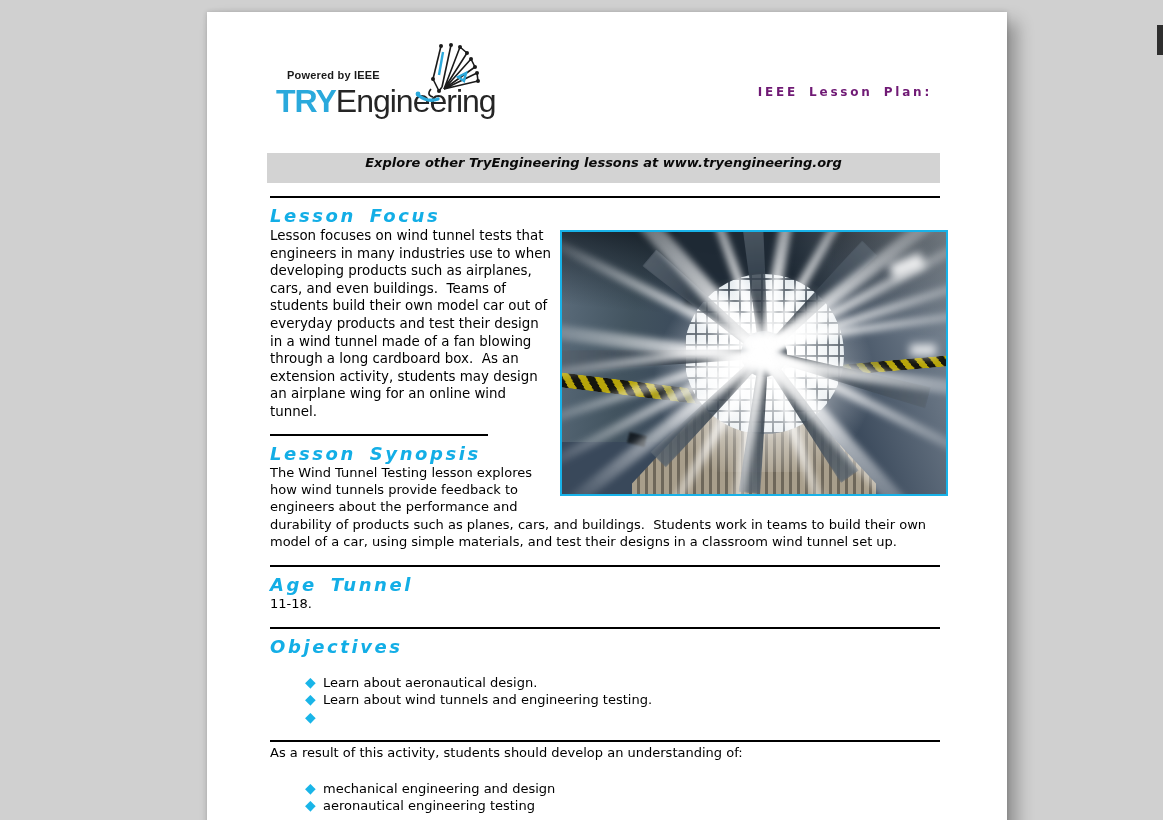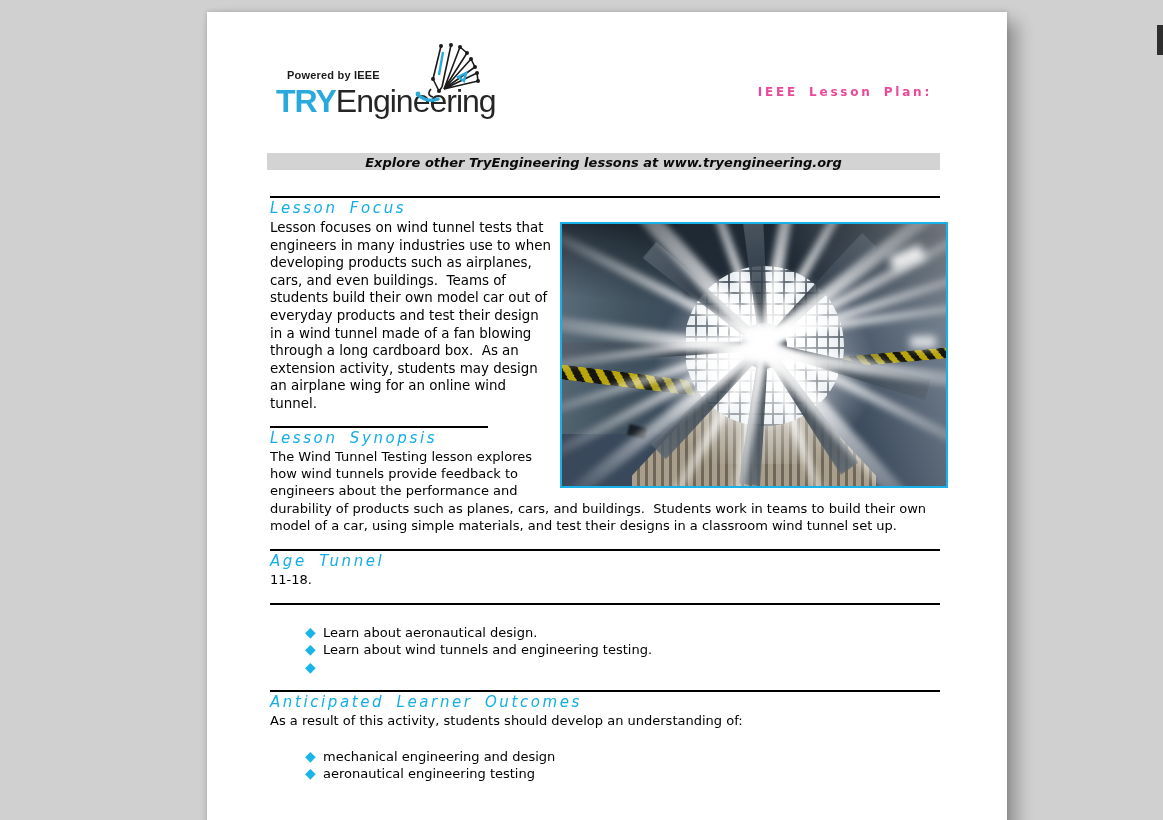--- a/index.html
+++ b/index.html
@@ -33,41 +33,41 @@
     font-family:"Liberation Sans", sans-serif;
     font-size:32px; letter-spacing:-1px; white-space:nowrap;
   }
   .logotype .try { color:#2aa9dc; font-weight:bold; }
   .logotype .eng { color:#252525; font-weight:normal; }
   .logo-icon { position:absolute; left:206px; top:30px; }
   .hdr-right {
     position:absolute; right:75px; top:73px; text-align:right; white-space:nowrap;
   }
   .plan-label {
-    font-size:12px; font-weight:bold; letter-spacing:2.8px; word-spacing:4px; color:#ec4899;
+    font-size:12px; font-weight:bold; letter-spacing:2.8px; word-spacing:4px; color:#701a75;
   }
   .doc-title {
     margin-top:3px;
     font-size:20.5px; font-weight:bold; letter-spacing:4px; word-spacing:6px;
     color:#16b1e8;
   }
   
   .banner {
-    position:absolute; left:60px; top:141px; width:673px; height:17px;
+    position:absolute; left:60px; top:141px; width:673px; height:30px;
     background:#d3d3d3;
     font-size:13px; font-weight:bold; font-style:italic;
     text-align:center; line-height:19px; color:#0a0a0a;
   }
   
   .content { position:absolute; left:63px; top:184px; width:670px; }
   .rule { border-top:2px solid #000; height:0; }
   .rule.short { width:218px; }
   h2.sec {
-    margin-top:2px;
-    font-size:15px; font-weight:normal; font-style:italic;
+    margin-top:10px;
+    font-size:18px; font-weight:bold; font-style:italic;
     letter-spacing:2.6px; word-spacing:5px;
     color:#13aee6; line-height:16px;
   }
   .body-txt { font-size:13px; line-height:17.4px; white-space:pre-wrap; }
   .focus-txt { font-size:13.4px; line-height:17.6px; margin-top:3px; white-space:pre-wrap; }
   .syn-txt { margin-top:2px; }
   .mt-rule1 { margin-top:13px; }
   .mt-rule2 { margin-top:14px; }
   .mt-rule3 { margin-top:15px; }
   .mt-head { margin-top:3px; }
@@ -243,36 +243,36 @@
 
     <div class="rule short mt-rule1"></div>
     <h2 class="sec mt-head">Lesson Synopsis</h2>
     <p class="body-txt syn-txt">The Wind Tunnel Testing lesson explores how wind tunnels provide feedback to engineers about the performance and durability of products such as planes, cars, and buildings.  Students work in teams to build their own model of a car, using simple materials, and test their designs in a classroom wind tunnel set up.</p>
 
     <div class="rule mt-rule2"></div>
     <h2 class="sec mt-head">Age Tunnel</h2>
     <p class="body-txt mt-small">11-18.</p>
 
     <div class="rule mt-rule3"></div>
+    <h2 class="sec mt-head">Objectives</h2>
     <div class="bullets">
       <div class="bullet-row">
         <span class="diamond">◆</span>
         <span class="bullet-text">Learn about aeronautical design.</span>
       </div>
       <div class="bullet-row">
         <span class="diamond">◆</span>
         <span class="bullet-text">Learn about wind tunnels and engineering testing.</span>
       </div>
       <div class="bullet-row">
         <span class="diamond">◆</span>
       </div>
     </div>
 
     <div class="rule mt-rule2"></div>
-    <h2 class="sec mt-head">Anticipated Learner Outcomes</h2>
     <p class="body-txt mt-small">As a result of this activity, students should develop an understanding of:</p>
     <div class="bullets tight">
       <div class="bullet-row">
         <span class="diamond">◆</span>
         <span class="bullet-text">mechanical engineering and design</span>
       </div>
       <div class="bullet-row">
         <span class="diamond">◆</span>
         <span class="bullet-text">aeronautical engineering testing</span>
       </div>

